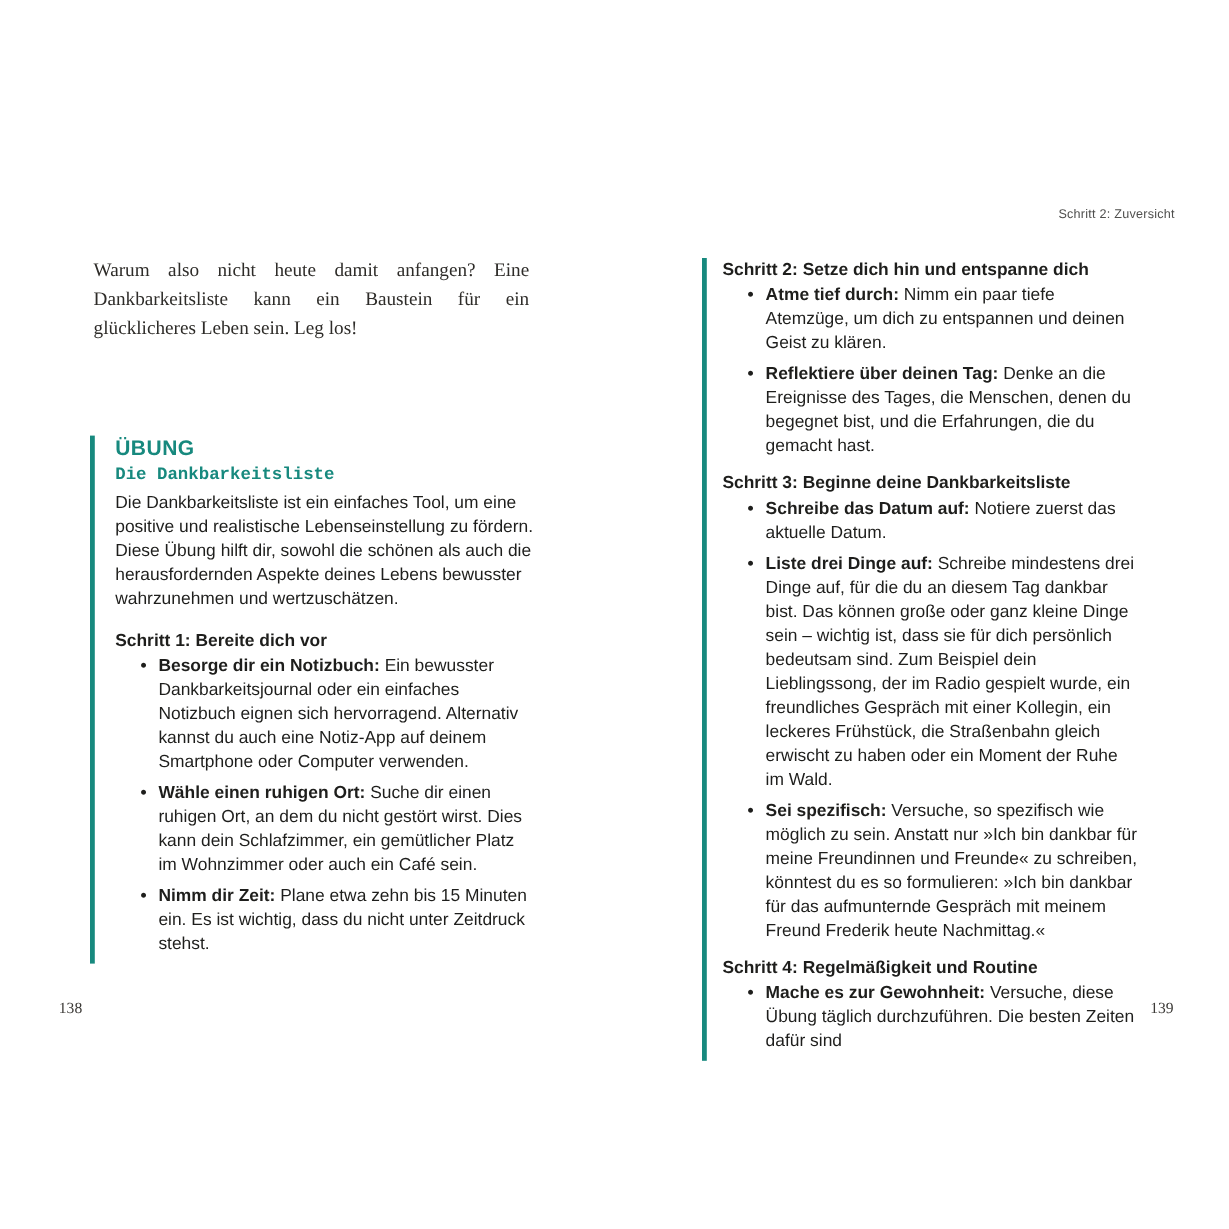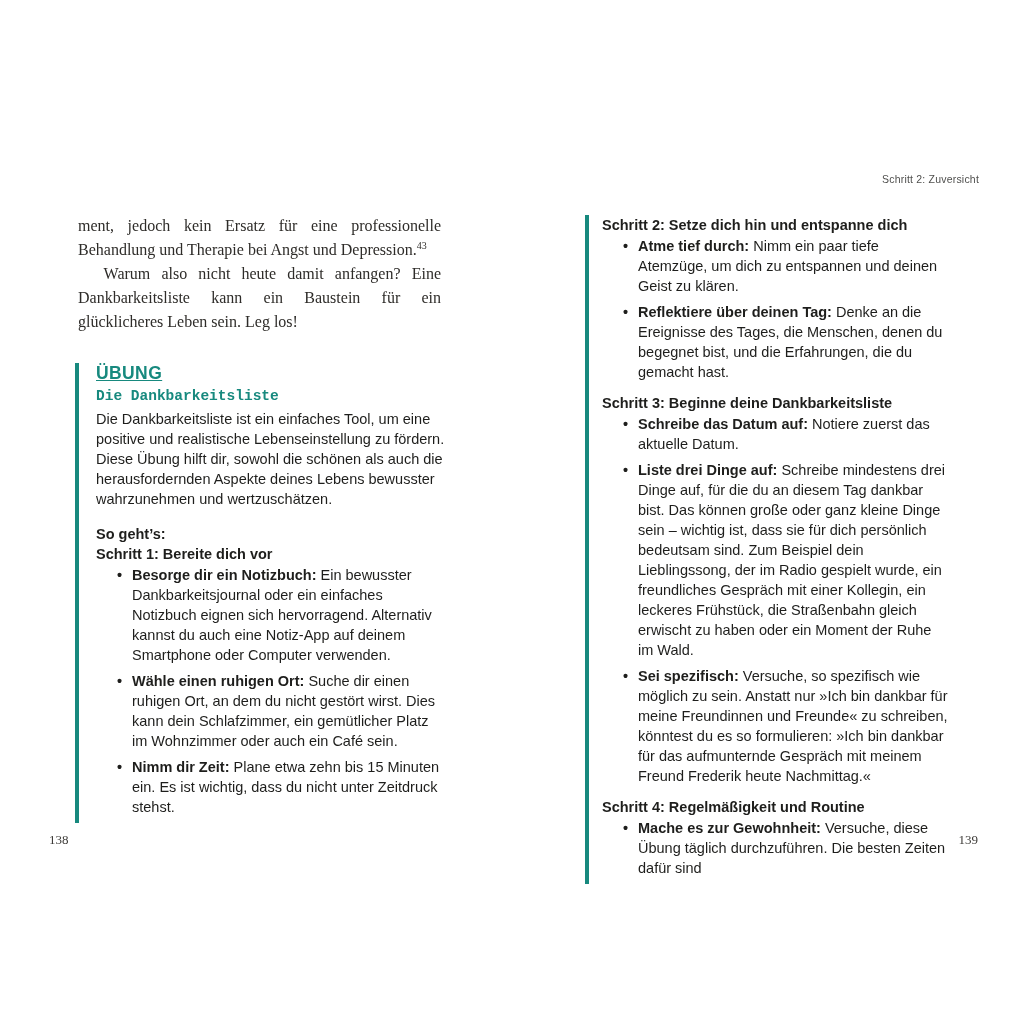--- a/index.html
+++ b/index.html
@@ -35,21 +35,21 @@
   .exercise-box {
     position: absolute;
     border-left: 4px solid var(--accent);
     padding-left: 17px;
   }
   .exercise-box.left  { left: 75px;  top: 363px; width: 372px; min-height: 430px; }
   .exercise-box.right { left: 585px; top: 215px; width: 364px; min-height: 580px; padding-left: 13px; }
 
   .kicker {
     color: var(--accent); font-size: 17.5px; font-weight: bold;
-    letter-spacing: 0.4px; margin-bottom: 4px; text-decoration: underline;
+    letter-spacing: 0.4px; margin-bottom: 4px;
   }
   .ex-title {
     color: var(--accent); font-size: 14.5px; font-weight: bold;
     margin-bottom: 5px;
     font-family: Liberation Mono, monospace;
   }
   .ex-desc { font-size: 14.5px; line-height: 20px; margin-bottom: 15px; }
 
   .bold-line { font-size: 14.5px; line-height: 20px; font-weight: bold; }
   .step-heading { font-size: 14.5px; line-height: 20px; font-weight: bold; margin-top: 11px; }
@@ -77,29 +77,27 @@
   .page-num.right { right: 46px; }
 </style>
 </head>
 <body>
 
 <div class="spread">
 
   <div class="running-header">Schritt 2: Zuversicht</div>
 
   <div class="serif-intro">
-    <p><span>ment, jedoch kein Ersatz für eine professionelle Behandlung und Therapie bei Angst und Depression.</span><sup>43</sup></p>
     <p>Warum also nicht heute damit anfangen? Eine Dankbarkeitsliste kann ein Baustein für ein glücklicheres Leben sein. Leg los!</p>
   </div>
 
   <div class="exercise-box left">
     <div class="kicker">ÜBUNG</div>
     <div class="ex-title">Die Dankbarkeitsliste</div>
     <div class="ex-desc">Die Dankbarkeitsliste ist ein einfaches Tool, um eine positive und realistische Lebenseinstellung zu fördern. Diese Übung hilft dir, sowohl die schönen als auch die herausfordernden Aspekte deines Lebens bewusster wahrzunehmen und wertzuschätzen.</div>
-    <div class="bold-line">So geht’s:</div>
     <div class="step-heading first">Schritt 1: Bereite dich vor</div>
     <ul class="bullets">
       <li>
         <span class="bullet-label">Besorge dir ein Notizbuch:</span>
         <span>Ein bewusster Dankbarkeitsjournal oder ein einfaches Notizbuch eignen sich hervorragend. Alternativ kannst du auch eine Notiz-App auf deinem Smartphone oder Computer verwenden.</span>
       </li>
       <li>
         <span class="bullet-label">Wähle einen ruhigen Ort:</span>
         <span>Suche dir einen ruhigen Ort, an dem du nicht gestört wirst. Dies kann dein Schlafzimmer, ein gemütlicher Platz im Wohnzimmer oder auch ein Café sein.</span>
       </li>

